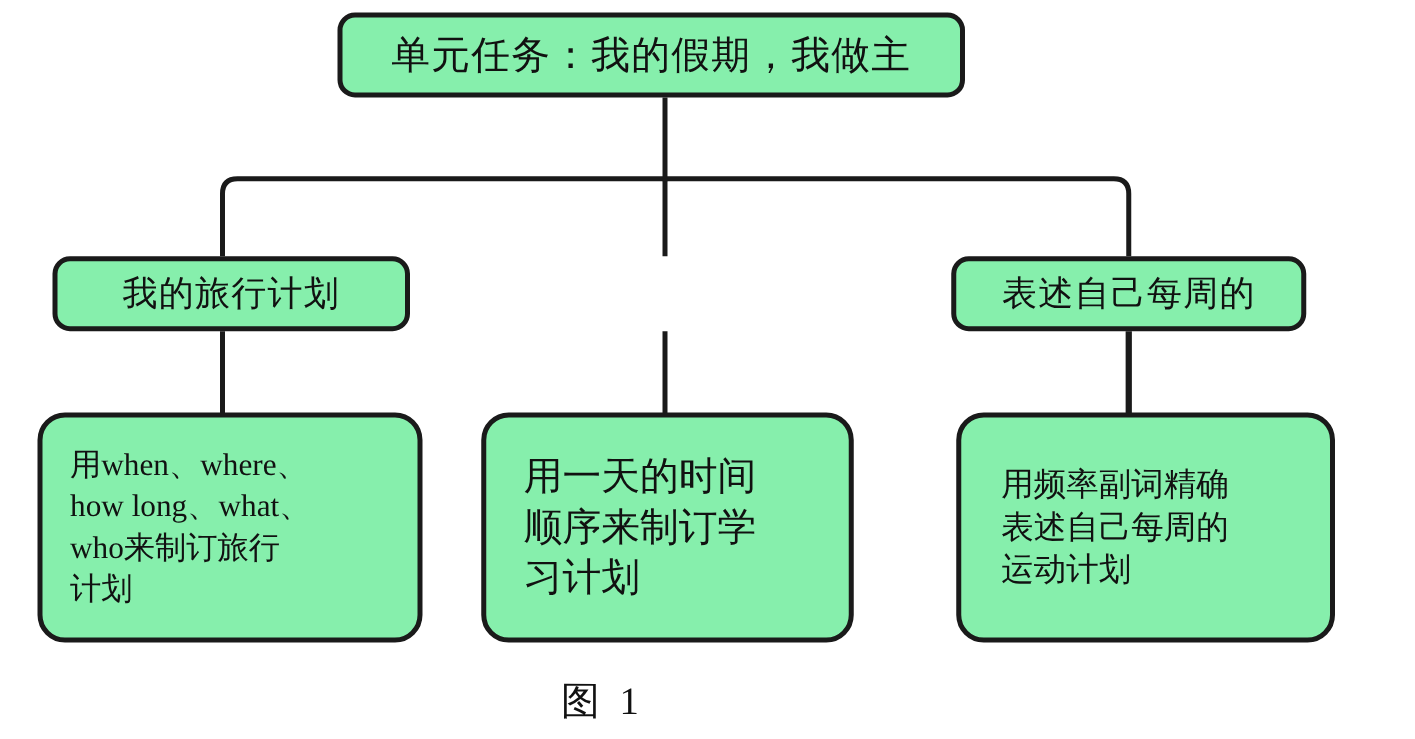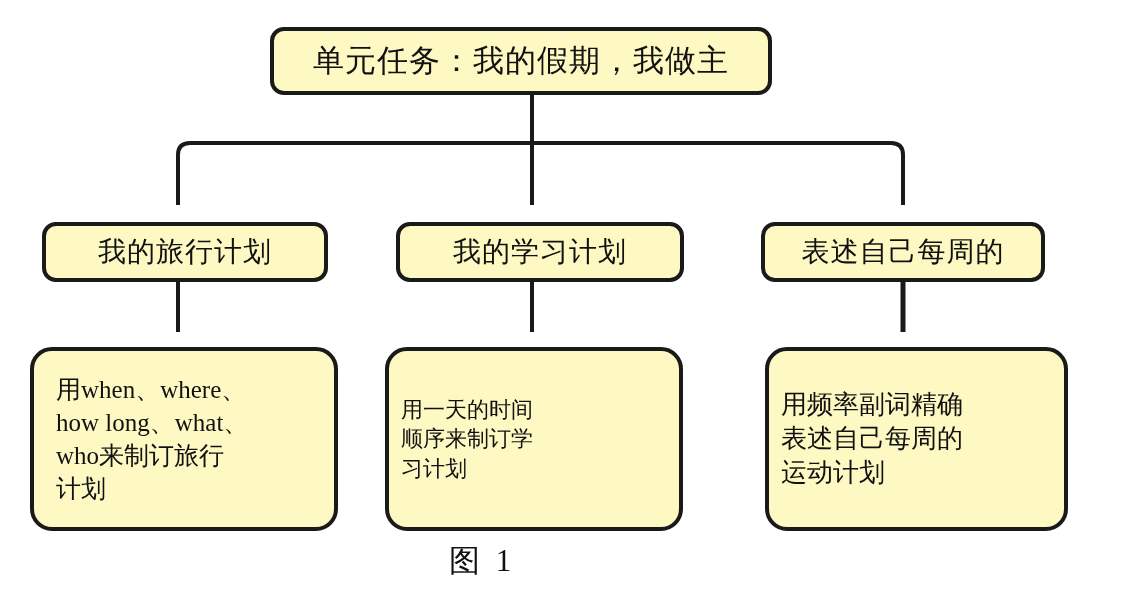--- a/index.html
+++ b/index.html
@@ -21,29 +21,28 @@
     position: absolute;
     left: 0;
     top: 0;
     width: 1132px;
     height: 591px;
     pointer-events: none;
   }
   .node {
     position: absolute;
     box-sizing: border-box;
-    background: #fef9c3;
+    background: #86efac;
     border: 4px solid #1a1a1a;
     display: flex;
     align-items: center;
     justify-content: center;
     text-align: center;
     color: #111111;
     z-index: 2;
-    margin-top: 17px;
   }
   .node-title {
     left: 270px;
     top: 10px;
     width: 502px;
     height: 68px;
     border-radius: 14px;
     font-size: 31px;
     letter-spacing: 1px;
   }
@@ -73,22 +72,22 @@
     display: block;
     width: 100%;
     padding: 0 14px 0 18px;
     box-sizing: border-box;
     text-align: left;
     font-size: 25px;
     line-height: 1.32;
     white-space: pre-line;
   }
   .detail-1 .detail-text { font-size: 25px; padding-left: 22px; }
-  .detail-2 .detail-text { font-size: 22px; padding-left: 12px; }
-  .detail-3 .detail-text { font-size: 26px; padding-left: 12px; }
+  .detail-2 .detail-text { font-size: 31px; padding-left: 30px; }
+  .detail-3 .detail-text { font-size: 26px; padding-left: 32px; }
 
   .figure-caption {
     position: absolute;
     left: 0;
     top: 540px;
     width: 964px;
     text-align: center;
     font-size: 31px;
     color: #111111;
     letter-spacing: 4px;
@@ -112,23 +111,20 @@
     <line x1="903" y1="265" x2="903" y2="332" stroke="#1a1a1a" stroke-width="5"></line>
   </svg>
 
   <div class="node node-title">
     <span>单元任务：我的假期，我做主</span>
   </div>
 
   <div class="node node-branch branch-1">
     <span>我的旅行计划</span>
   </div>
-  <div class="node node-branch branch-2">
-    <span>我的学习计划</span>
-  </div>
   <div class="node node-branch branch-3">
     <span>表述自己每周的</span>
   </div>
 
   <div class="node node-detail detail-1">
     <span class="detail-text">用when、where、
 how long、what、
 who来制订旅行
 计划</span>
   </div>

